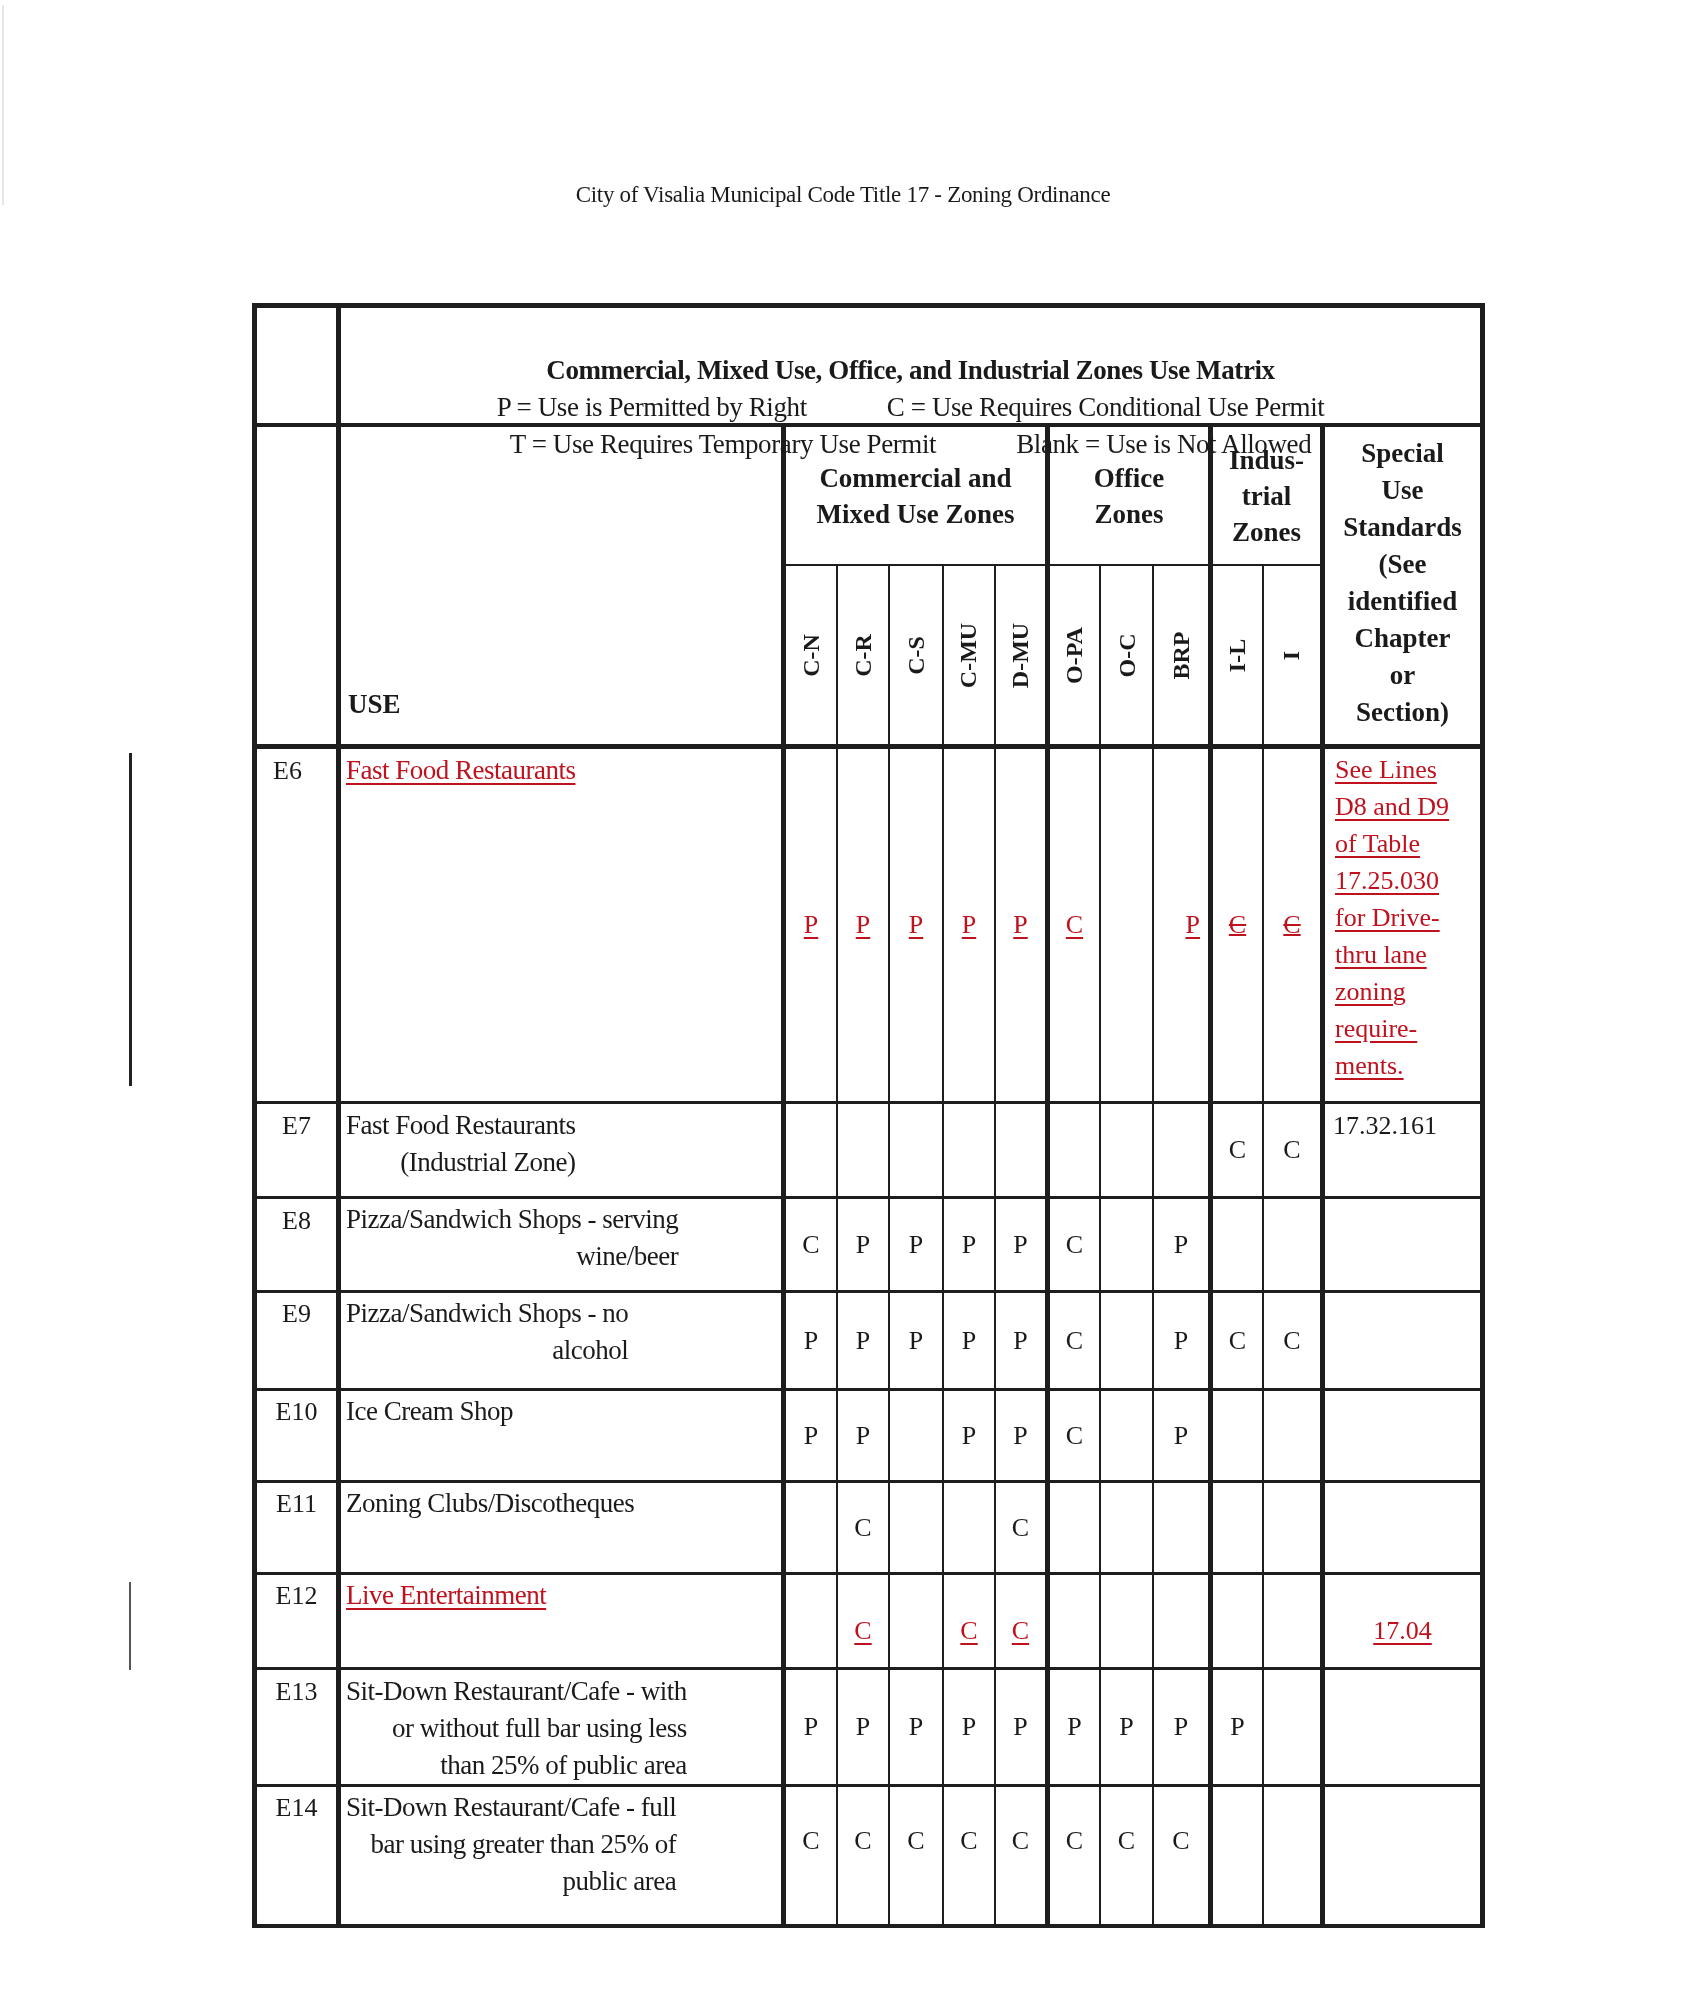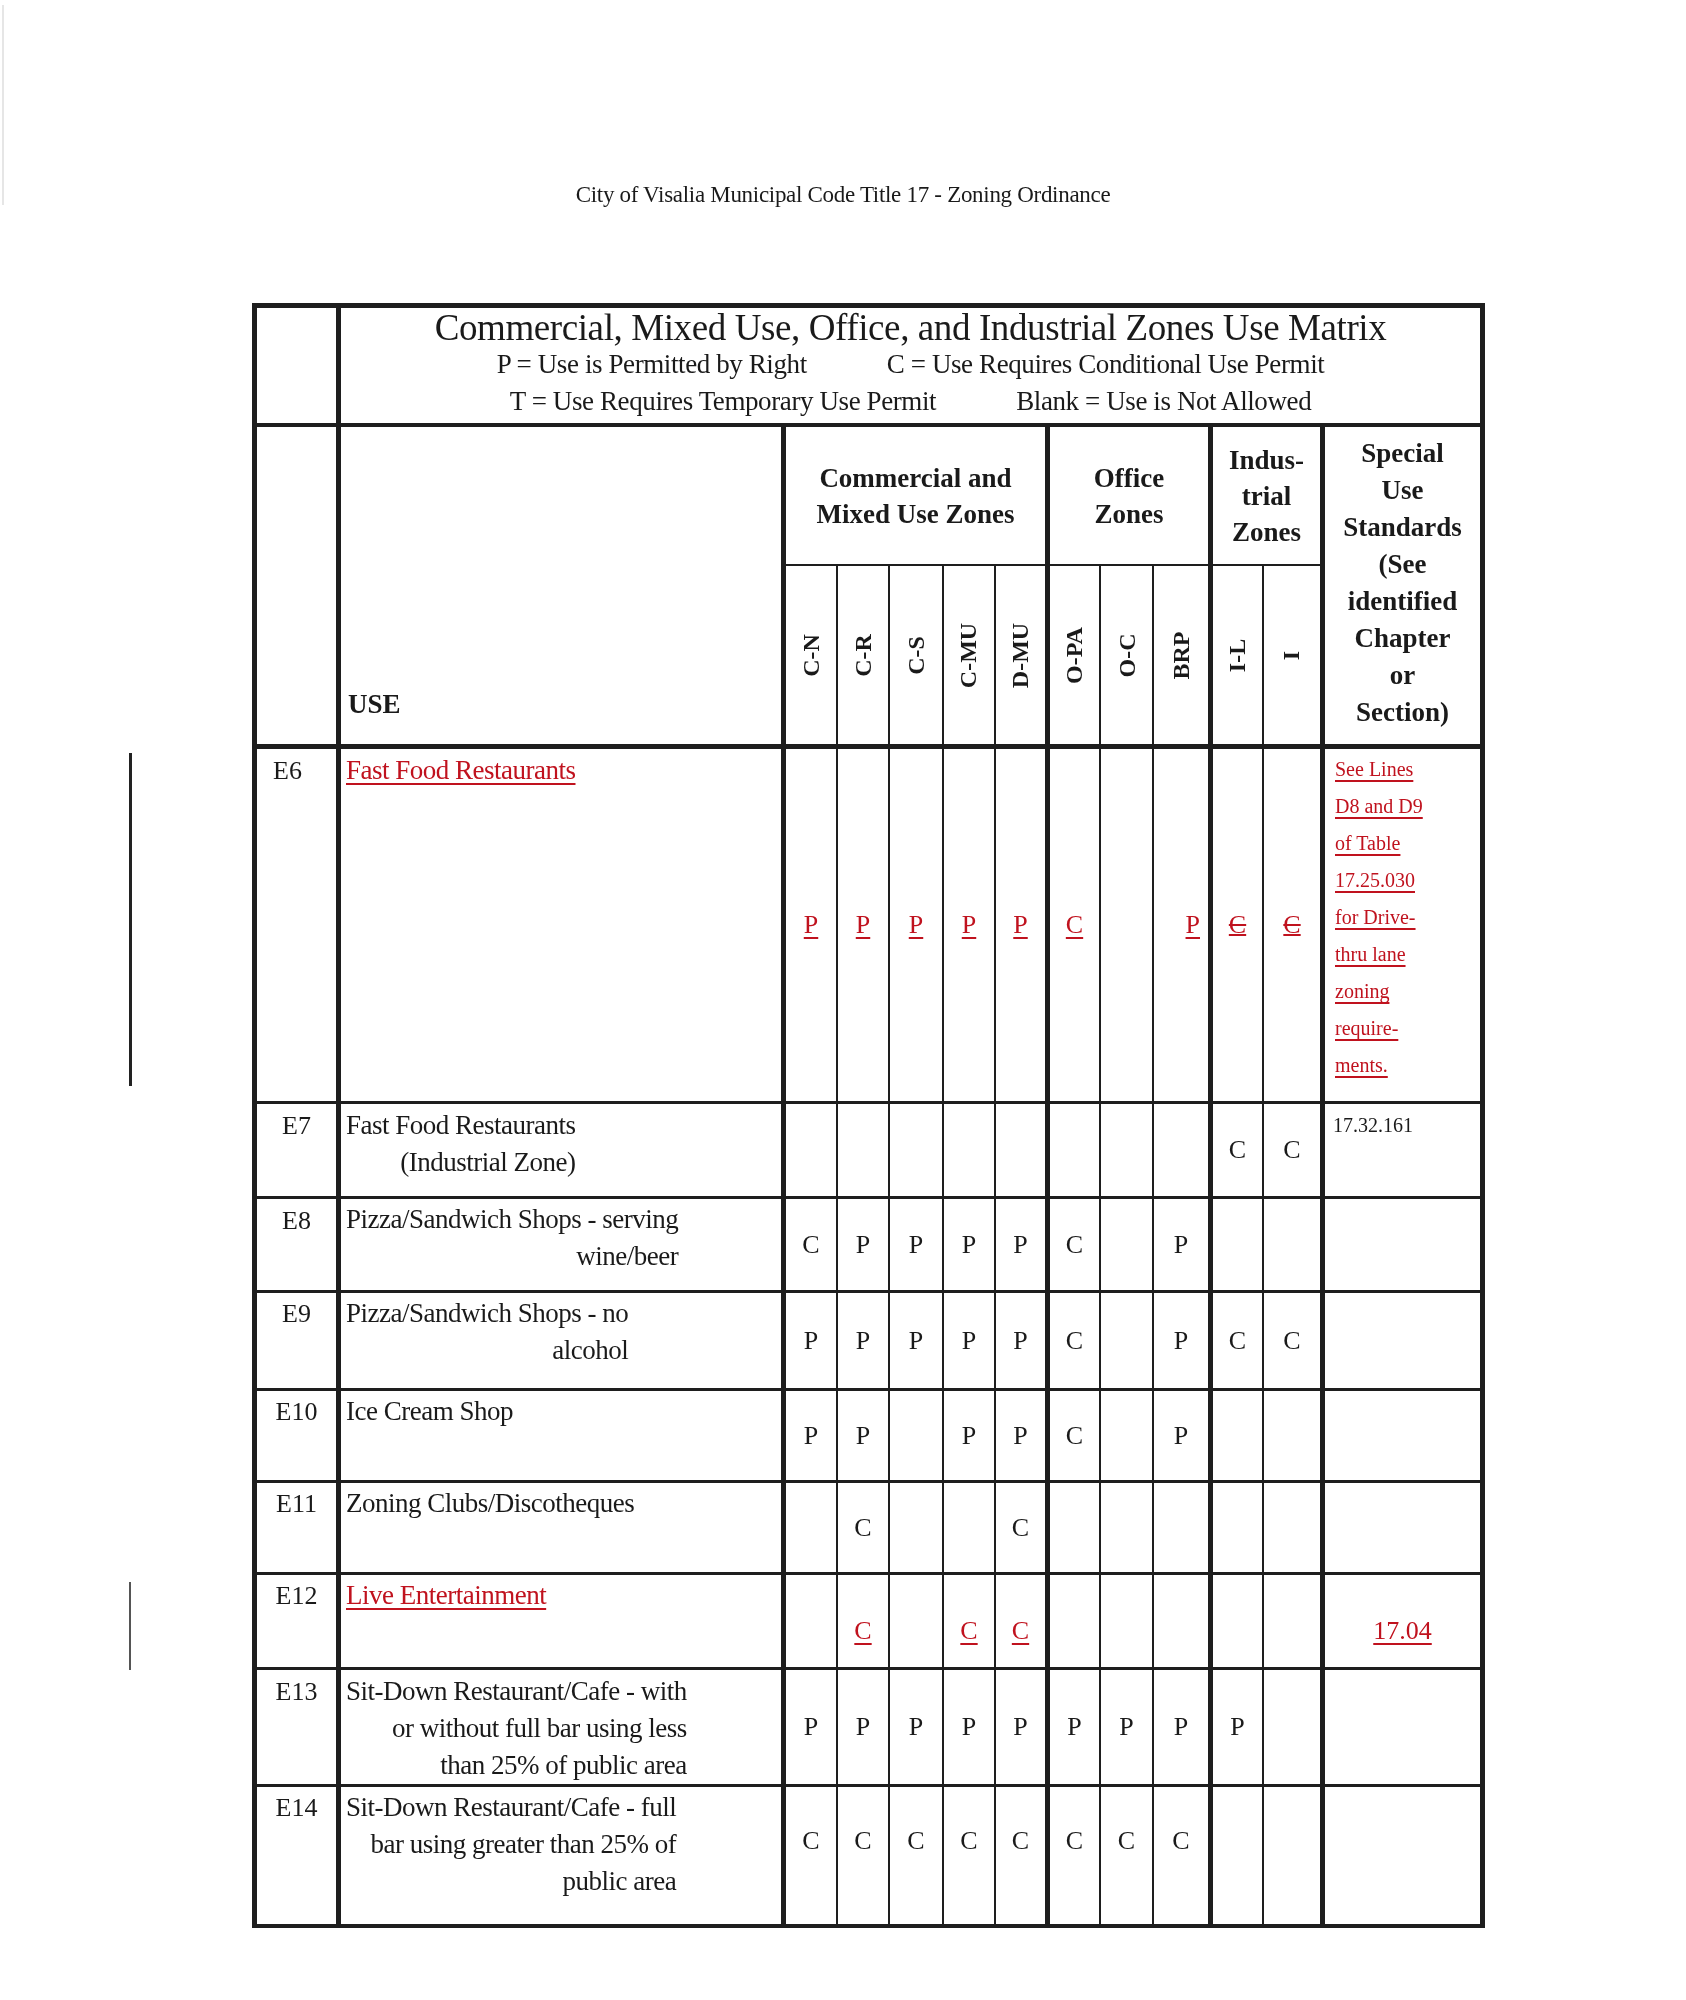--- a/index.html
+++ b/index.html
@@ -12,35 +12,35 @@
 
   .tbl { position: absolute; left: 252px; top: 303px; width: 1233px; height: 1625px; }
   .ln { position: absolute; background: #1e1e1e; }
   .h { height: 4px; }
   .hthin { height: 2px; }
   .v { width: 5px; }
   .vthin { width: 2px; }
 
   .cell { position: absolute; box-sizing: border-box; }
   .legend { text-align: center; font-size: 27px; line-height: 37px; letter-spacing: -0.4px; }
-  .legend .l1 { font-weight: normal; font-size: 37px; }
+  .legend .l1 { font-weight: bold; font-size: 27px; margin-top: 43px; }
   .legend .sp { display: inline-block; width: 80px; }
   .grp { font-weight: bold; text-align: center; font-size: 27px; line-height: 36px; display: flex;
          align-items: center; justify-content: center; }
   .zone { display: flex; align-items: center; justify-content: center; }
   .zone span { display: inline-block; transform: rotate(-90deg); white-space: nowrap;
                font-weight: bold; font-size: 24px; }
   .special-h { font-weight: bold; text-align: center; font-size: 27px; line-height: 37px; }
   .use-h { font-weight: bold; font-size: 27px; }
   .code { text-align: center; font-size: 26px; }
   .use { font-size: 27px; line-height: 37px; letter-spacing: -0.5px; text-align: right; }
   .val { text-align: center; font-size: 26px; display: flex; align-items: center; justify-content: center; }
   .red { color: #c0121e; text-decoration: underline; text-decoration-thickness: 2px; text-underline-offset: 4px; }
   .strike { color: #c0121e; text-decoration: underline line-through; text-decoration-thickness: 2px; }
-  .spec { font-size: 20px; line-height: 37px; }
+  .spec { font-size: 26px; line-height: 37px; }
 </style>
 </head>
 <body>
 
 <div class="edge-mark"></div>
 
 <div class="page-title">City of Visalia Municipal Code Title 17 - Zoning Ordinance</div>
 
 <div class="change-bar" style="top:753px;height:333px;"></div>
 <div class="change-bar" style="top:1582px;height:88px;width:2px;background:#555;"></div>

